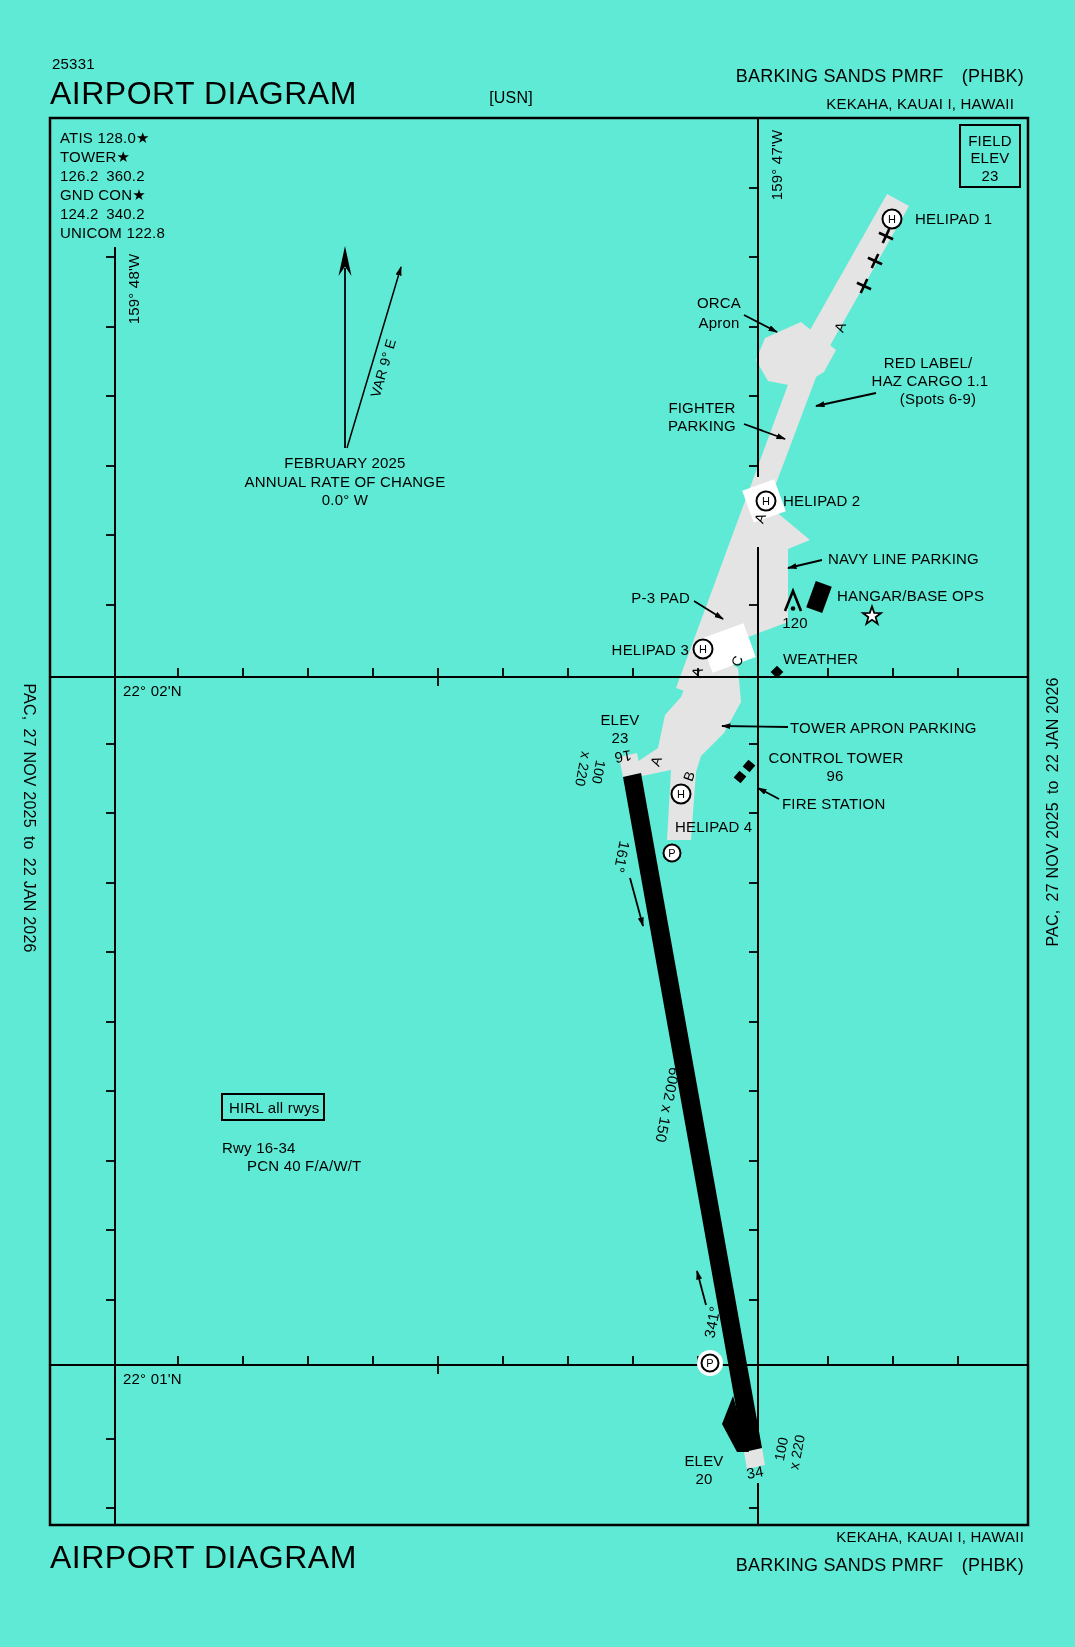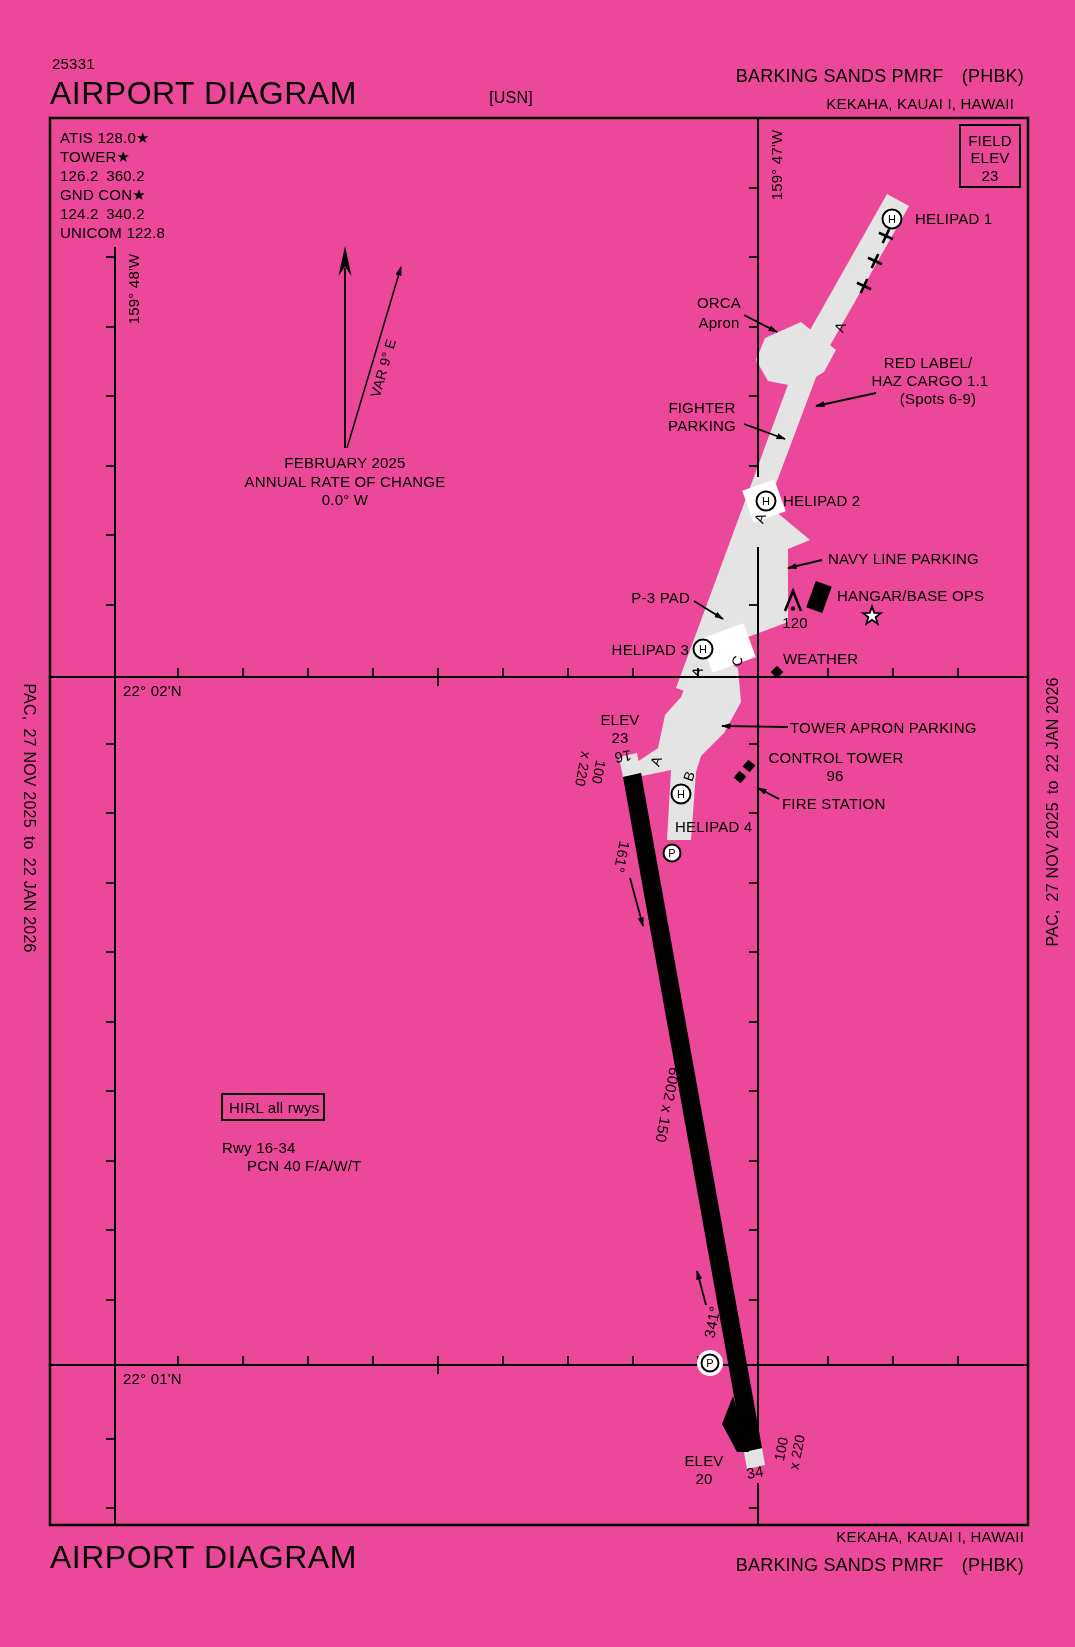--- a/index.html
+++ b/index.html
@@ -1,16 +1,16 @@
 <!DOCTYPE html>
 <html><head>
 <meta charset="utf-8">
 <style>
   html,body{margin:0;padding:0;background:#888;}
-  .page{position:relative;width:1075px;height:1647px;background:#ec4899;margin:0 auto;
+  .page{position:relative;width:1075px;height:1647px;background:#5eead4;margin:0 auto;
         font-family:"Liberation Sans", "DejaVu Sans", sans-serif;}
   svg{position:absolute;left:0;top:0;}
   text{fill:#000;font-family:"Liberation Sans","DejaVu Sans",sans-serif;letter-spacing:0.2px;}
   .t15{font-size:15px;}
   .t14{font-size:14px;}
   .t16{font-size:16px;}
   .t18{font-size:18px;}
   .t32{font-size:32px;letter-spacing:0.5px;}
   .t11{font-size:11px;}
   .mid{text-anchor:middle;}

